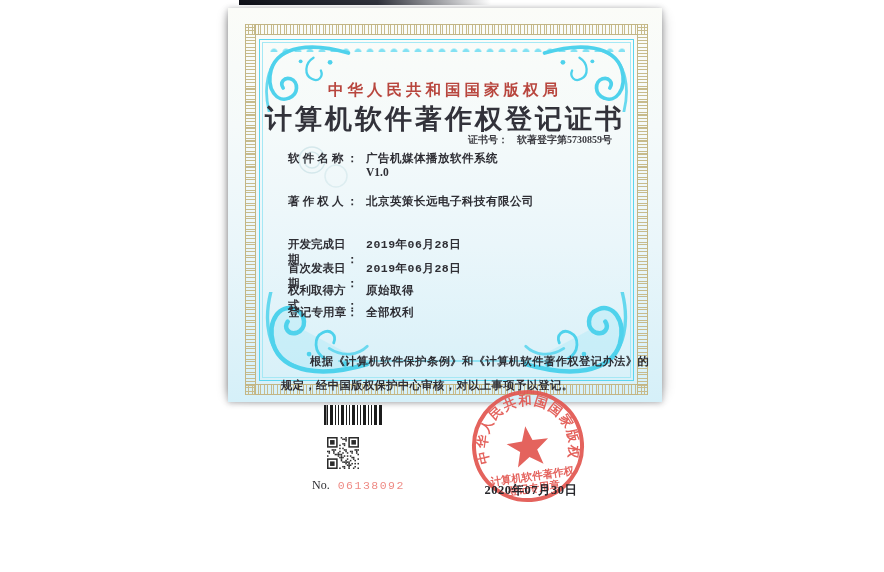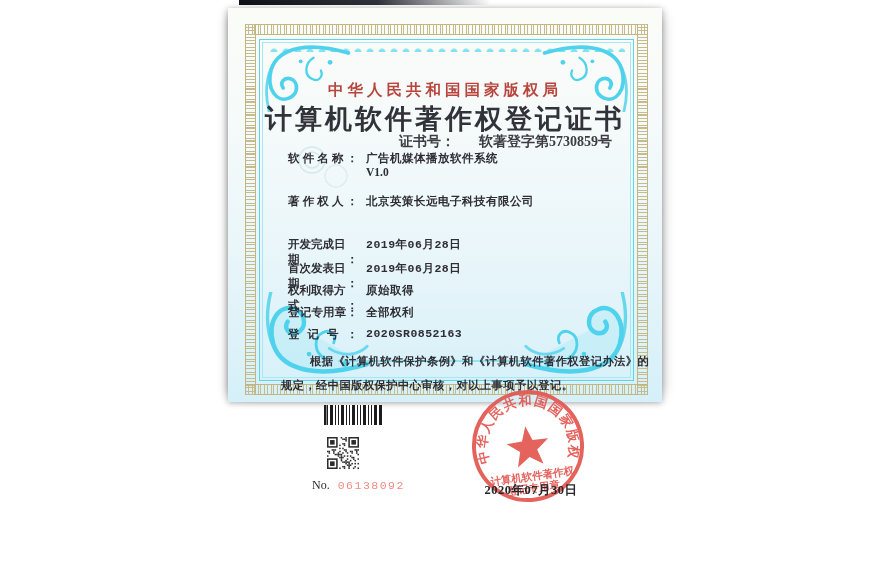--- a/index.html
+++ b/index.html
@@ -59,22 +59,22 @@
   
   .authority{
     position:absolute;left:0;right:0;top:72px;text-align:center;
     font-size:15.5px;font-weight:600;letter-spacing:4px;color:#b8463e;
   }
   .main-title{
     position:absolute;left:0;right:0;top:93px;text-align:center;
     font-size:27px;font-weight:700;letter-spacing:3px;color:#32323a;
   }
   .cert-no{
-    position:absolute;right:50px;top:125px;font-size:14px;color:#3c3c42;
-    display:flex;gap:24px;font-weight:600;
+    position:absolute;right:50px;top:125px;font-size:10px;color:#3c3c42;
+    display:flex;gap:9px;font-weight:600;
   }
   
   .row{position:absolute;left:60px;display:flex;font-size:11.5px;font-weight:700;color:#2e2e34;font-family:Liberation Mono, monospace;}
   .row .lbl{width:70px;text-align-last:justify;margin-right:8px;flex:none;}
   .row .val{letter-spacing:.5px;}
   .r0{top:143px;} .v2{top:158px;left:138px;position:absolute;font-size:11.5px;font-weight:700;color:#2e2e34;}
   .r1{top:186px;} .r2{top:229px;} .r3{top:253px;} .r4{top:275px;} .r5{top:297px;} .r6{top:319px;}
   
   .stmt{position:absolute;font-size:11.3px;font-weight:600;color:#2e2e34;letter-spacing:.4px;}
   .stmt1{left:82px;top:346px;}
@@ -185,24 +185,20 @@
     <span class="lbl">首次发表日期：</span>
     <span class="val">2019年06月28日</span>
   </div>
   <div class="row r4">
     <span class="lbl">权利取得方式：</span>
     <span class="val">原始取得</span>
   </div>
   <div class="row r5">
     <span class="lbl">登记专用章：</span>
     <span class="val">全部权利</span>
-  </div>
-  <div class="row r6">
-    <span class="lbl">登记号：</span>
-    <span class="val">2020SR0852163</span>
   </div>
 
   <div class="stmt stmt1">根据《计算机软件保护条例》和《计算机软件著作权登记办法》的</div>
   <div class="stmt stmt2">规定，经中国版权保护中心审核，对以上事项予以登记。</div>
 
   <div class="barcode"></div>
   <svg class="qr" viewBox="0 0 84 84">
     <rect x="0" y="0" width="84" height="84" fill="#ffffff"></rect>
     <g fill="#2b2b2b">
       <rect x="0" y="0" width="28" height="28"></rect>

